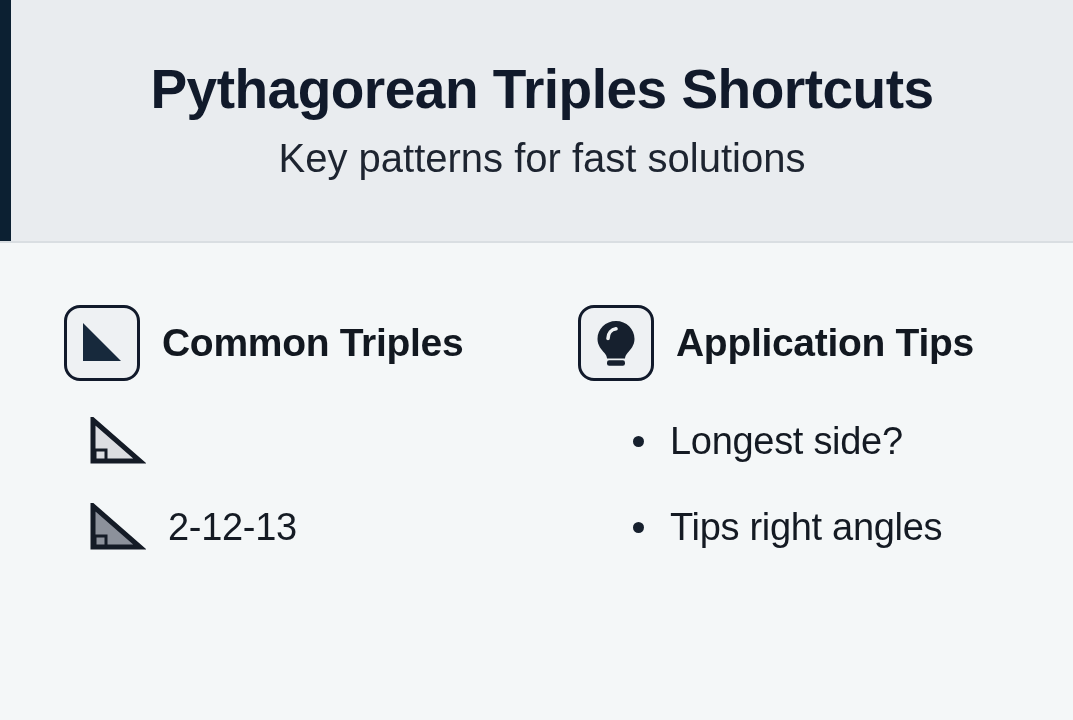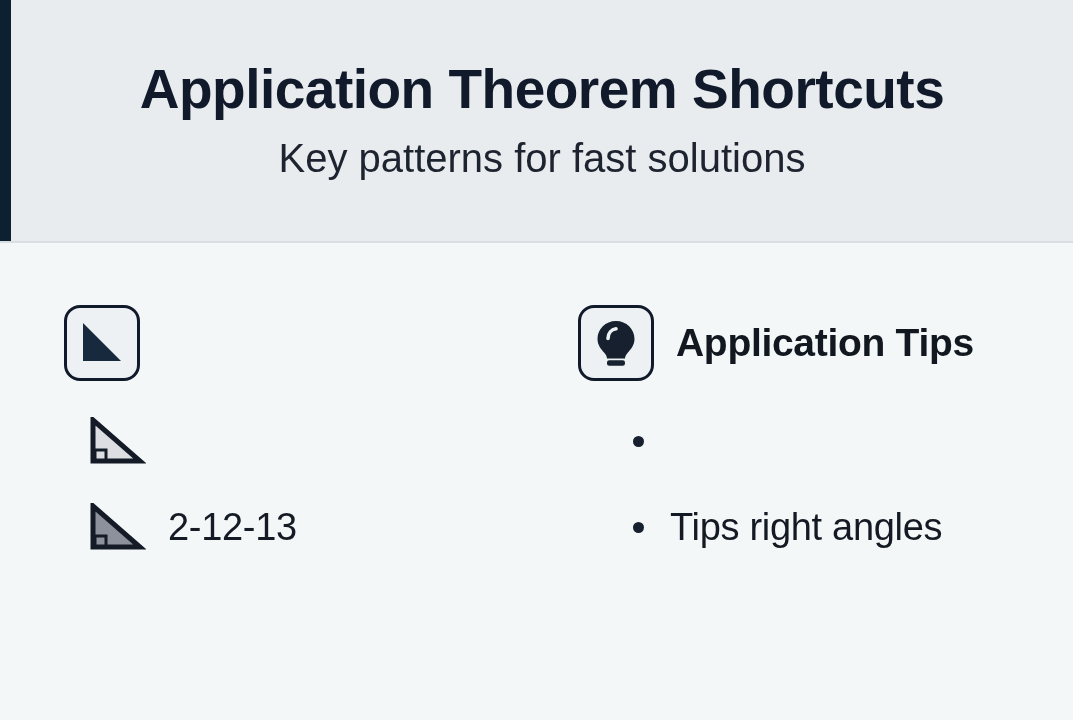--- a/index.html
+++ b/index.html
@@ -152,35 +152,36 @@
     white-space: nowrap;
     letter-spacing: -0.3px;
   }
 </style>
 </head>
 <body>
 
 <div class="header">
   <div class="header-accent"></div>
   <div class="header-inner">
-    <div class="page-title">Application Theorem Shortcuts</div>
+    <div class="page-title">Pythagorean Triples Shortcuts</div>
     <div class="page-subtitle">Key patterns for fast solutions</div>
   </div>
 </div>
 
 <div class="content">
 
   <div class="column left">
 
     <div class="section-head">
       <div class="icon-box">
         <svg width="50" height="48" viewBox="0 0 50 48">
           <polygon points="6,4 6,42 44,42" fill="#17293c"></polygon>
         </svg>
       </div>
+      <div class="section-title">Common Triples</div>
     </div>
 
     <div class="triple-row">
       <svg class="tri-icon" viewBox="0 0 58 48">
         <polygon points="5,3 5,44 52,44" fill="#dcdee2" stroke="#141b26" stroke-width="5" stroke-linejoin="miter"></polygon>
         <rect x="7" y="33" width="11" height="11" fill="none" stroke="#141b26" stroke-width="3"></rect>
       </svg>
     </div>
 
     <div class="triple-row">
@@ -201,20 +202,21 @@
           <path d="M23 3 C12.5 3 4.5 11 4.5 21 C4.5 27.5 8.5 31.5 11.5 35 C13.2 37 13.8 38.6 14 40.5 L32 40.5 C32.2 38.6 32.8 37 34.5 35 C37.5 31.5 41.5 27.5 41.5 21 C41.5 11 33.5 3 23 3 Z" fill="#16202e"></path>
           <rect x="14" y="42.2" width="18" height="5.5" rx="2.2" fill="#16202e"></rect>
           <path d="M15 20.5 C15 15 18.5 11.5 23 10.8" fill="none" stroke="#eef1f3" stroke-width="3.6" stroke-linecap="round"></path>
         </svg>
       </div>
       <div class="section-title">Application Tips</div>
     </div>
 
     <div class="tip-row">
       <span class="bullet"></span>
+      <div class="tip-label">Longest side?</div>
     </div>
 
     <div class="tip-row">
       <span class="bullet"></span>
       <div class="tip-label">Tips right angles</div>
     </div>
 
   </div>
 
 </div>

